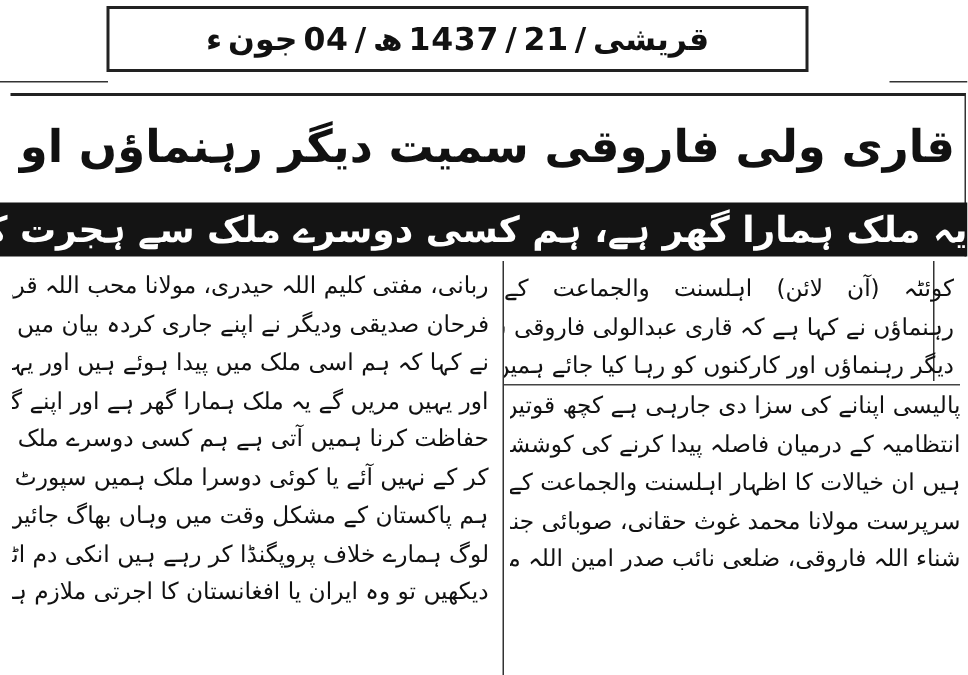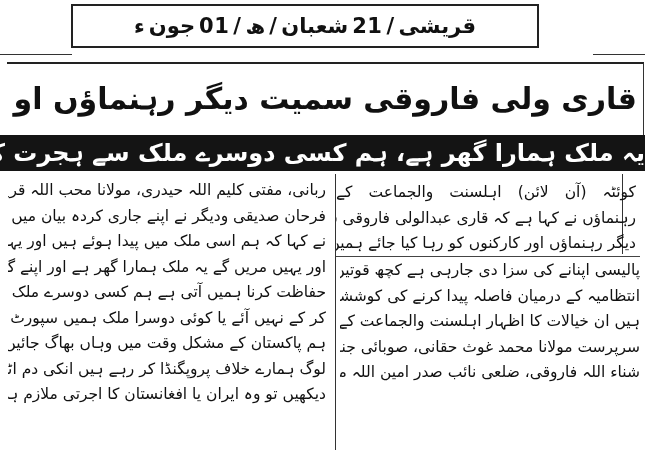--- a/index.html
+++ b/index.html
@@ -42,25 +42,25 @@
   .divider-v2 { position:absolute; left:622px; top:174px; width:1px; height:80px; background:#333; }
   .divider-h { position:absolute; left:336px; top:256px; width:304px; height:1px; background:#444; }
 </style>
 </head>
 <body>
 
 <div class="date-box">
   <span>قریشی</span>
   <span>/</span>
   <span>21</span>
-  <span>شعبان</span>
   <span>/</span>
+  <span>1437</span>
   <span>ھ</span>
   <span>/</span>
-  <span>01</span>
+  <span>04</span>
   <span>جون</span>
   <span>ء</span>
 </div>
 
 <div class="rule-top-left"></div>
 <div class="rule-top-right"></div>
 <div class="frame"></div>
 
 <div class="headline">قاری ولی فاروقی سمیت دیگر رہنماؤں اور کارکنوں کو رہا کیا جائے، اہلسنت والجماعت</div>
 <div class="subhead">یہ ملک ہمارا گھر ہے، ہم کسی دوسرے ملک سے ہجرت کر کے نہیں آئے، رہنماؤں کا بیان</div>

